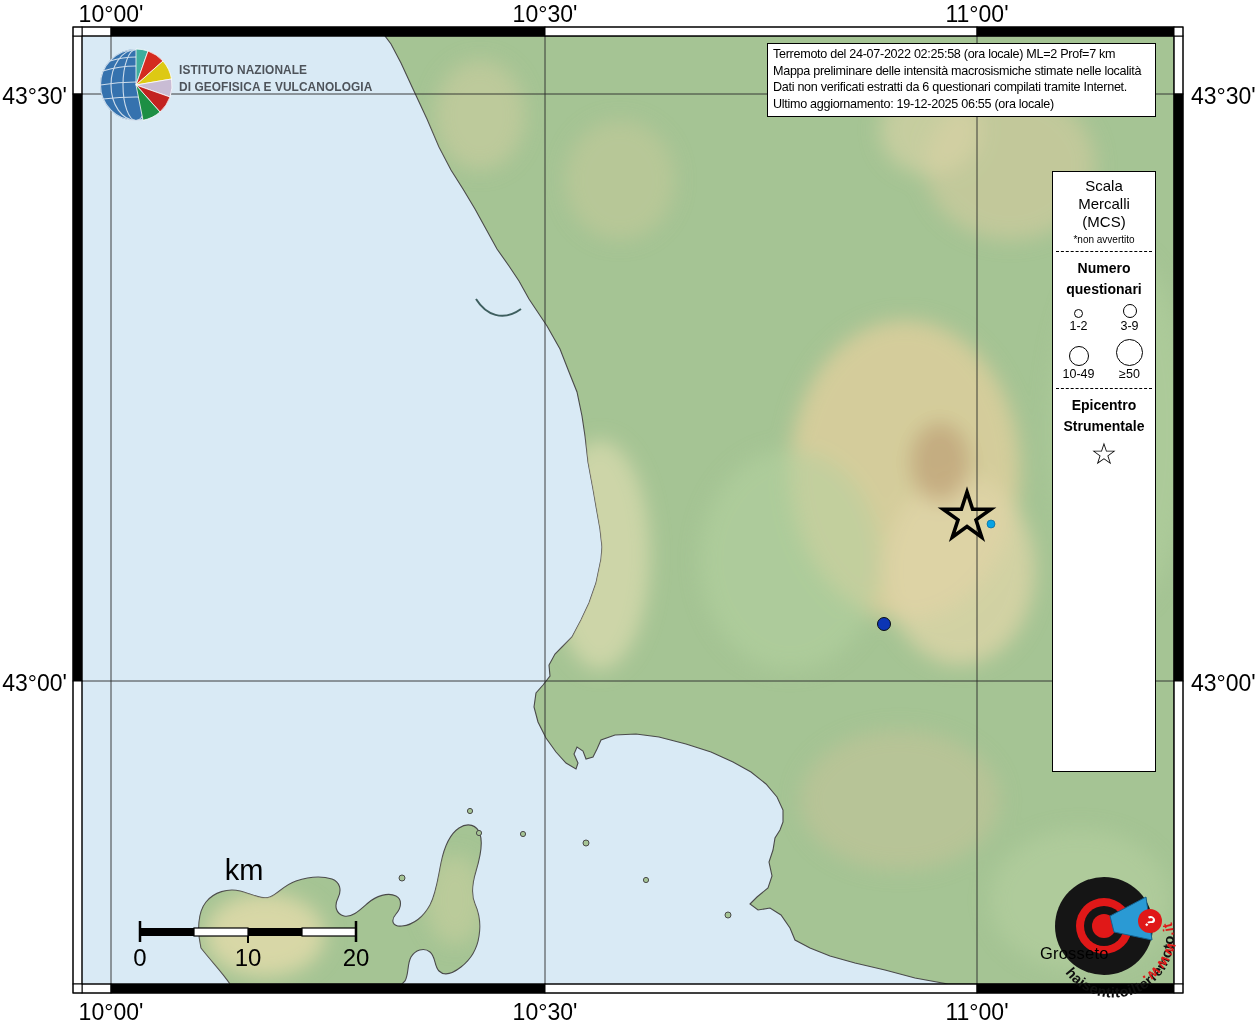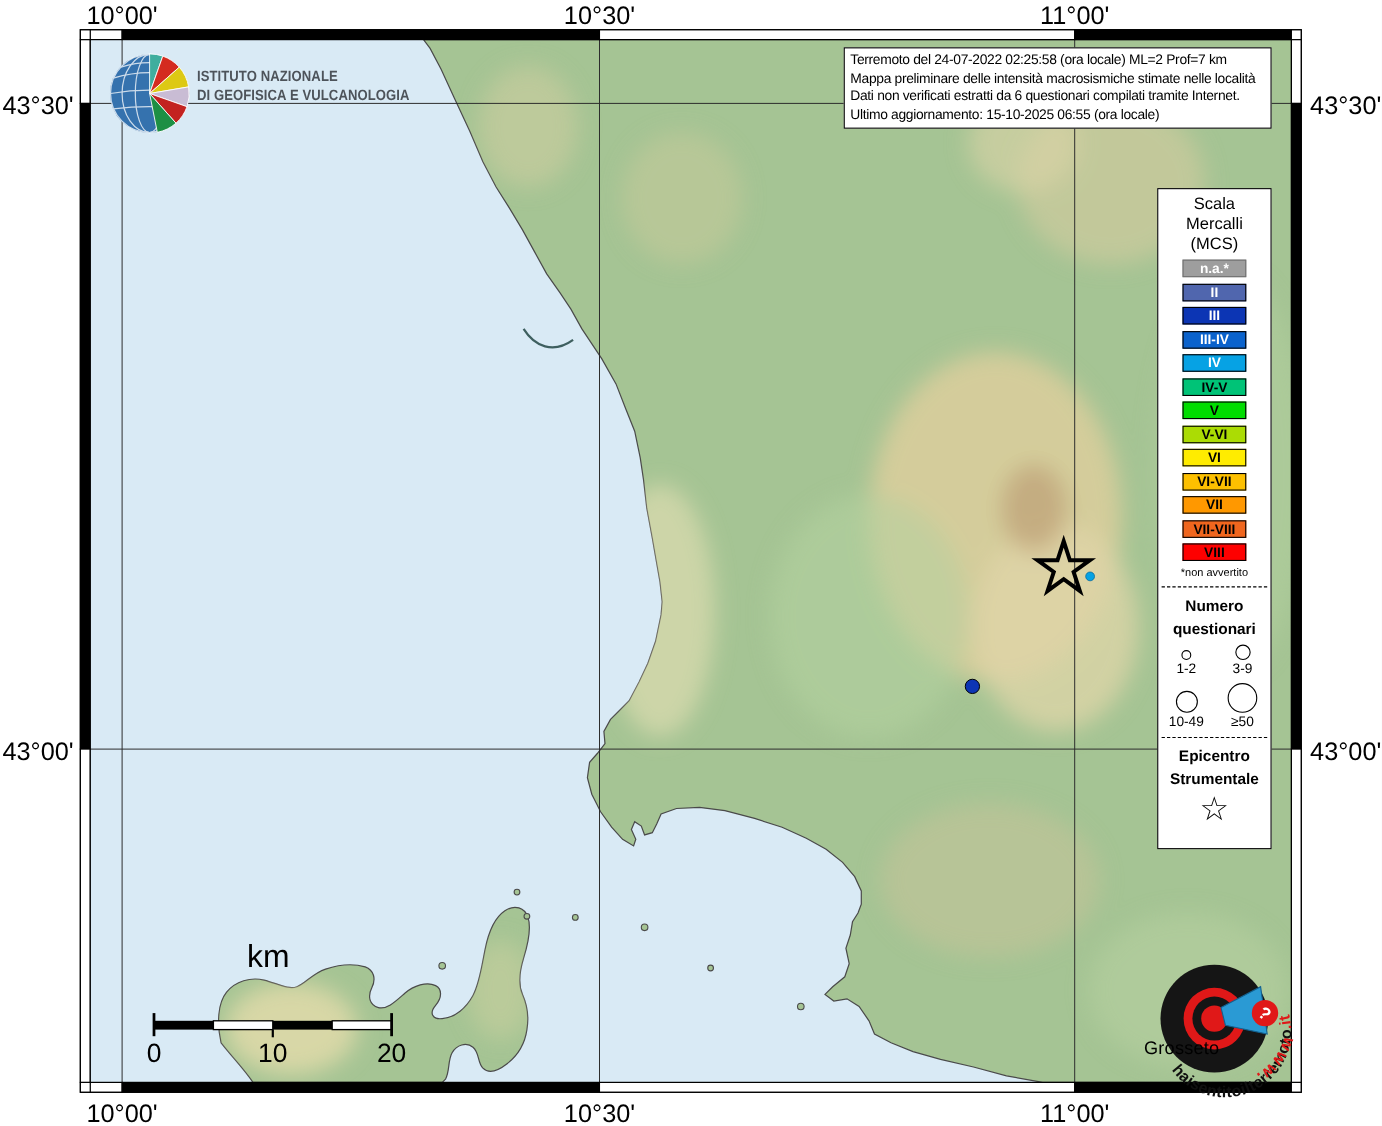--- a/index.html
+++ b/index.html
@@ -223,42 +223,27 @@
 <div class="axis-label" style="left:1191px; top:83px;">43°30'</div>
 <div class="axis-label" style="left:1191px; top:670px;">43°00'</div>
 
 <div class="ingv-text">ISTITUTO NAZIONALE
 DI GEOFISICA E VULCANOLOGIA</div>
 
 <div class="infobox">
   <div>Terremoto del 24-07-2022 02:25:58 (ora locale) ML=2 Prof=7 km</div>
   <div>Mappa preliminare delle intensità macrosismiche stimate nelle località</div>
   <div>Dati non verificati estratti da 6 questionari compilati tramite Internet.</div>
-  <div>Ultimo aggiornamento: 15-10-2025 06:55 (ora locale)</div>
+  <div>Ultimo aggiornamento: 19-12-2025 06:55 (ora locale)</div>
 </div>
 
 <div class="legend">
   <div class="legend-title">Scala
 Mercalli
 (MCS)</div>
-  <div class="chips">
-    <div class="chip" style="background-color: rgb(158, 158, 158); color: rgb(255, 255, 255); border-color: rgb(112, 112, 112);">n.a.*</div>
-    <div class="chip" style="background-color: rgb(80, 102, 174); color: rgb(255, 255, 255); border-color: rgb(0, 0, 0);">II</div>
-    <div class="chip" style="background-color: rgb(12, 53, 180); color: rgb(255, 255, 255); border-color: rgb(0, 0, 0);">III</div>
-    <div class="chip" style="background-color: rgb(10, 98, 204); color: rgb(255, 255, 255); border-color: rgb(0, 0, 0);">III-IV</div>
-    <div class="chip" style="background-color: rgb(6, 162, 228); color: rgb(255, 255, 255); border-color: rgb(0, 0, 0);">IV</div>
-    <div class="chip" style="background-color: rgb(0, 195, 119); color: rgb(0, 0, 0); border-color: rgb(0, 0, 0);">IV-V</div>
-    <div class="chip" style="background-color: rgb(0, 221, 0); color: rgb(0, 0, 0); border-color: rgb(0, 0, 0);">V</div>
-    <div class="chip" style="background-color: rgb(171, 220, 4); color: rgb(0, 0, 0); border-color: rgb(0, 0, 0);">V-VI</div>
-    <div class="chip" style="background-color: rgb(255, 236, 0); color: rgb(0, 0, 0); border-color: rgb(0, 0, 0);">VI</div>
-    <div class="chip" style="background-color: rgb(253, 192, 0); color: rgb(0, 0, 0); border-color: rgb(0, 0, 0);">VI-VII</div>
-    <div class="chip" style="background-color: rgb(255, 152, 0); color: rgb(0, 0, 0); border-color: rgb(0, 0, 0);">VII</div>
-    <div class="chip" style="background-color: rgb(240, 102, 30); color: rgb(0, 0, 0); border-color: rgb(0, 0, 0);">VII-VIII</div>
-    <div class="chip" style="background-color: rgb(254, 0, 0); color: rgb(0, 0, 0); border-color: rgb(0, 0, 0);">VIII</div>
-  </div>
   <div class="legend-footnote">*non avvertito</div>
   <div class="dashsep"></div>
   <div class="legend-sub">Numero
 questionari</div>
   <div class="qgrid">
     <div class="qitem">
       <div class="qc" style="width:9px;height:9px;"></div>
       <div class="qlabel">1-2</div>
     </div>
     <div class="qitem">

